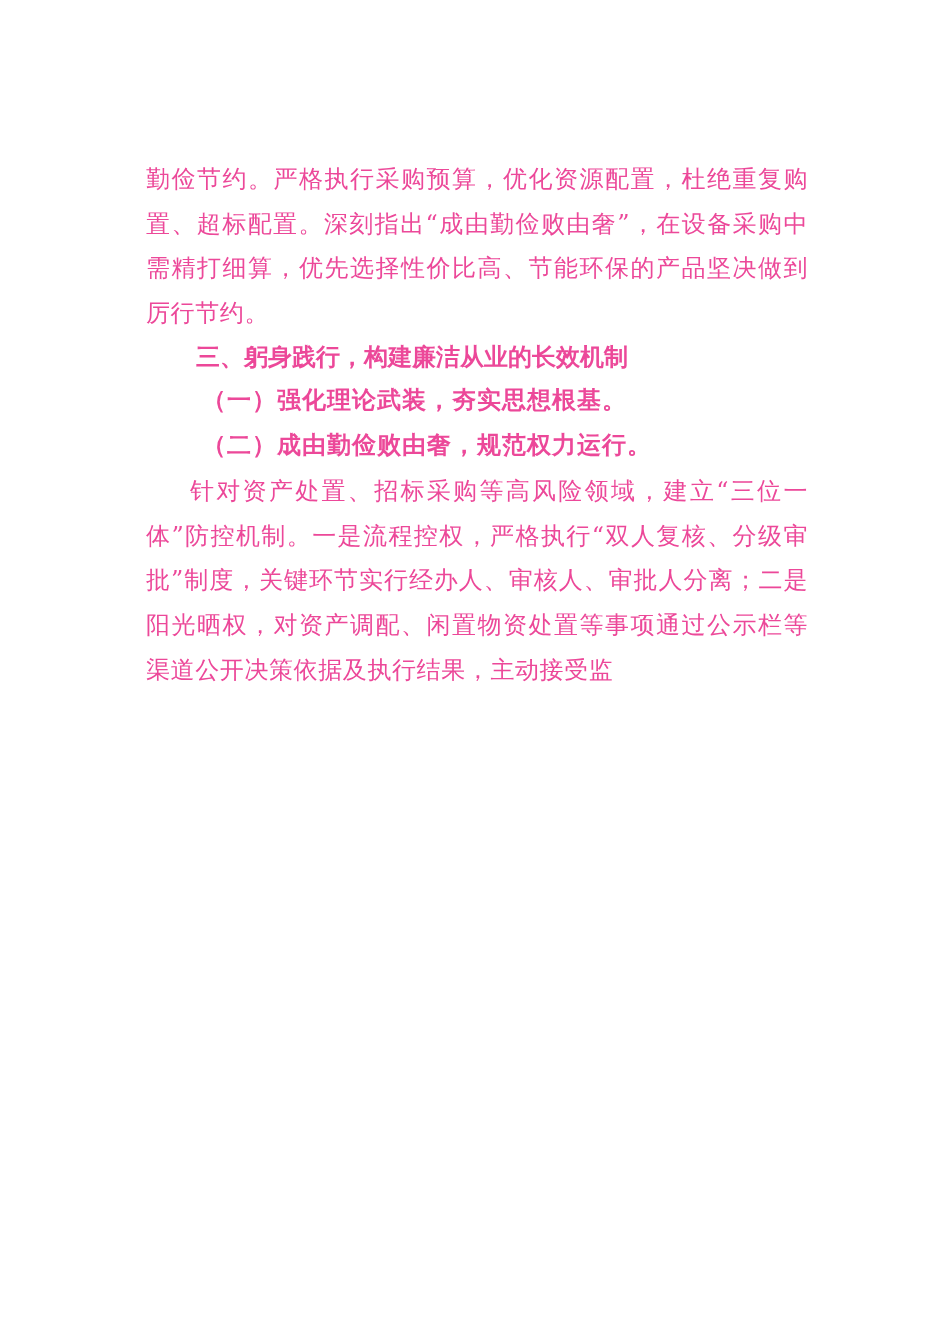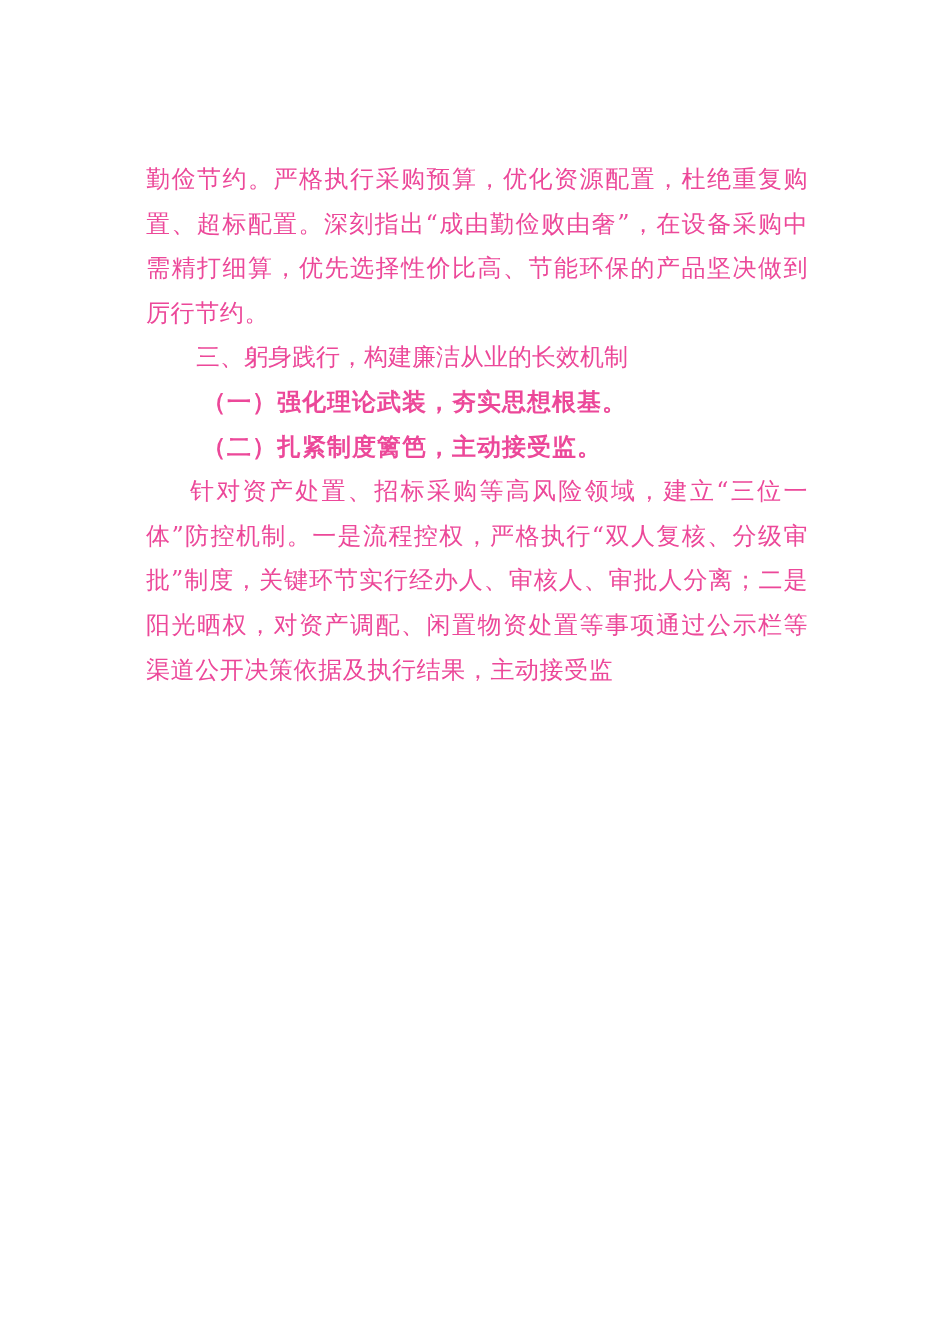--- a/index.html
+++ b/index.html
@@ -20,34 +20,34 @@
     margin: 0;
     text-align: justify;
     text-align-last: left;
     text-indent: 44px;
   }
   .para.noindent { text-indent: 0; }
   .heading {
     margin: 0;
     text-indent: 50px;
     font-family: "DejaVu Sans", "Liberation Sans", sans-serif;
-    font-weight: normal;
+    font-weight: bold;
     font-size: 24px;
     letter-spacing: 0;
   }
   .subheading {
     margin: 0;
     text-indent: 56px;
-    font-family: Liberation Sans, sans-serif;
+    font-family: Liberation Mono, monospace;
     font-weight: bold;
     letter-spacing: 1px;
   }
 </style>
 </head>
 <body>
 
 <div class="page">
   <p class="para noindent">勤俭节约。严格执行采购预算，优化资源配置，杜绝重复购置、超标配置。深刻指出“成由勤俭败由奢”，在设备采购中需精打细算，优先选择性价比高、节能环保的产品坚决做到厉行节约。</p>
   <p class="heading">三、躬身践行，构建廉洁从业的长效机制</p>
   <p class="subheading">（一）强化理论武装，夯实思想根基。</p>
-  <p class="subheading">（二）扎紧制度篱笆，主动接受监。</p>
+  <p class="subheading">（二）成由勤俭败由奢，规范权力运行。</p>
   <p class="para">针对资产处置、招标采购等高风险领域，建立“三位一体”防控机制。一是流程控权，严格执行“双人复核、分级审批”制度，关键环节实行经办人、审核人、审批人分离；二是阳光晒权，对资产调配、闲置物资处置等事项通过公示栏等渠道公开决策依据及执行结果，主动接受监</p>
 </div>
 
 </body></html>

